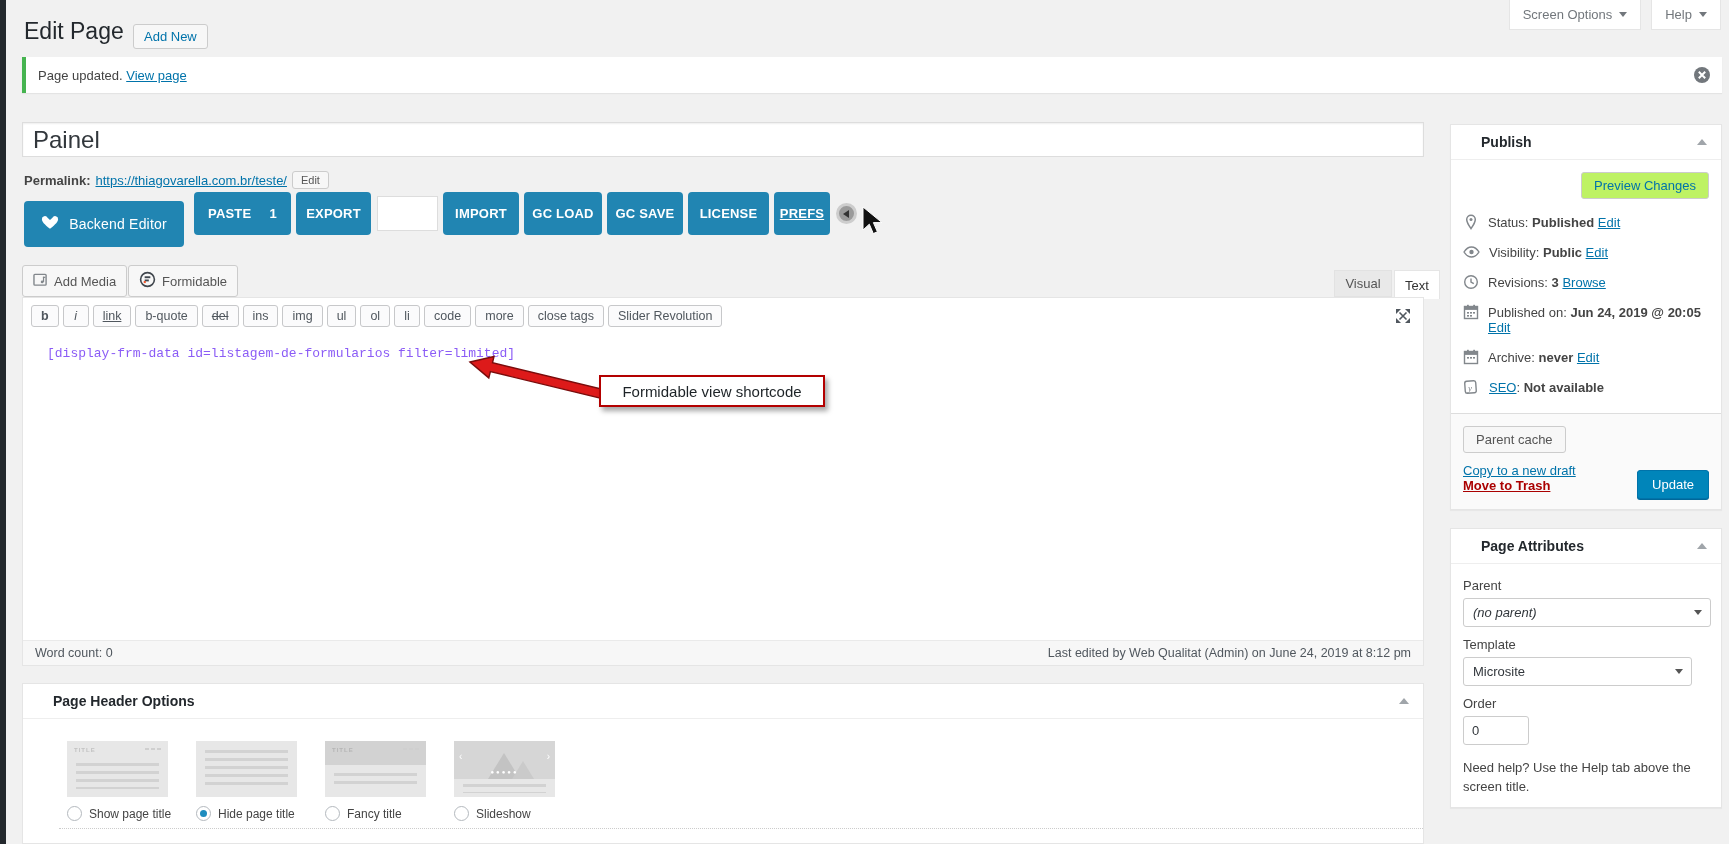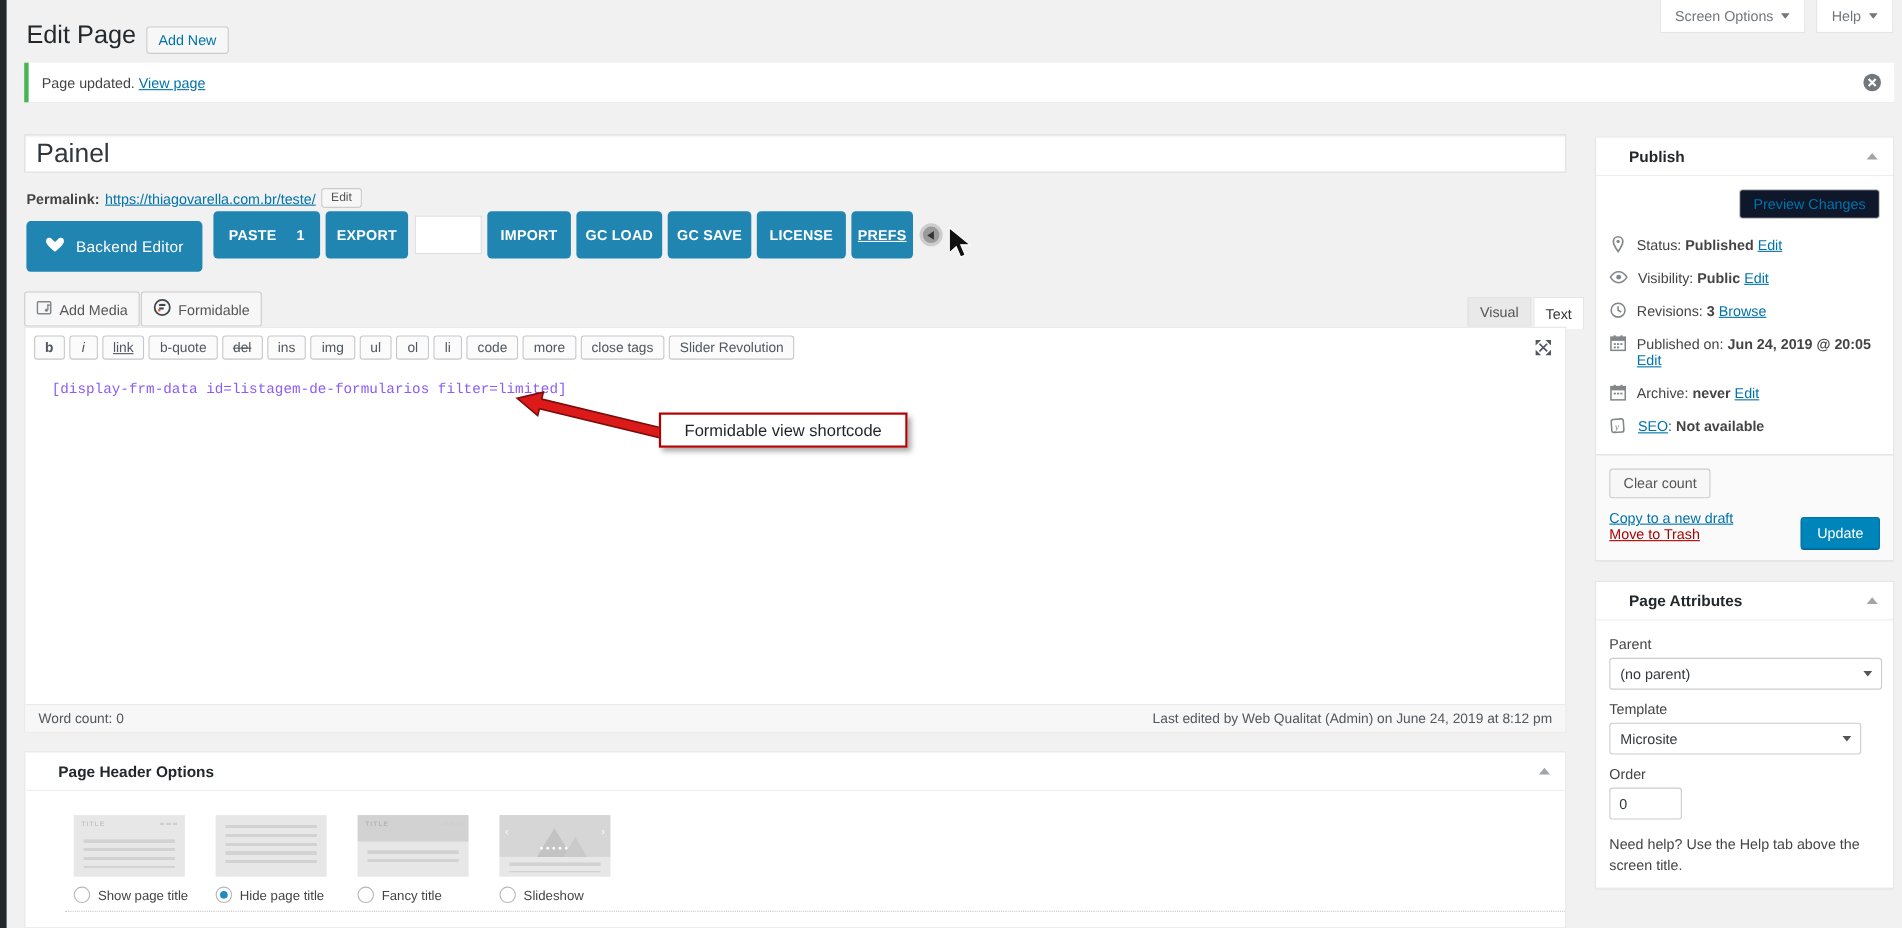--- a/index.html
+++ b/index.html
@@ -109,34 +109,34 @@
   
   .side-box { position:absolute; left:1450px; width:272px; background:#fff; border:1px solid #e5e5e5; box-shadow:0 1px 1px rgba(0,0,0,.04); }
   #publish-box { top:124px; }
   #attributes-box { top:528px; }
   .side-body { padding:12px 12px 10px; }
   .pub-row { display:flex; align-items:flex-start; gap:9px; margin-bottom:15px; font-size:13px; color:#444; }
   .pub-row svg { flex:0 0 auto; margin-top:-1px; }
   .pub-row b { font-weight:700; }
   .pub-row a, .side-link { color:#0073aa; text-decoration:underline; }
   .preview-row { display:flex; justify-content:flex-end; margin-bottom:16px; }
-  .preview-btn { padding:5px 12px; background:#0f172a; border:1px solid #ccc; border-radius:3px; color:#0073aa; font-size:13px; cursor:pointer; }
+  .preview-btn { padding:5px 12px; background:#bef264; border:1px solid #ccc; border-radius:3px; color:#0073aa; font-size:13px; cursor:pointer; }
   .pub-footer { border-top:1px solid #ddd; background:#fafafa; padding:12px; position:relative; height:96px; }
   .clear-cache { padding:5px 12px; background:#f7f7f7; border:1px solid #ccc; border-radius:3px; color:#555; font-size:13px; cursor:pointer; }
   .copy-draft { display:inline-block; margin-top:10px; font-size:13px; }
-  .trash-link { position:absolute; left:12px; bottom:16px; color:#a00; font-size:13px; text-decoration:underline; }
+  .trash-link { position:absolute; left:12px; bottom:16px; color:#a00; font-size:13px; text-decoration:underline;font-weight:bold; }
   .update-btn { position:absolute; right:12px; bottom:10px; padding:6px 14px; background:#0085ba; border:1px solid #0073aa;
     border-radius:3px; color:#ffffff; font-size:13px; cursor:pointer; box-shadow:0 1px 0 #006799; }
 
   .attr-label { font-size:13px; color:#444; margin:10px 0 5px; }
   .attr-label:first-child { margin-top:2px; }
   .select { position:relative; height:29px; border:1px solid #ccc; border-radius:3px; background:#fff; display:flex;
     align-items:center; padding:0 24px 0 9px; font-size:13px; color:#32373c; cursor:pointer; }
   .select .caret { position:absolute; right:8px; border-top-color:#555; }
-  #parent-select { width:248px; }
+  #parent-select { width:248px;font-style:italic; }
   #template-select { width:229px; }
   .order-input { width:66px; height:29px; border:1px solid #ccc; border-radius:3px; padding:0 8px; font-size:13px; color:#32373c;
     font-family:"Liberation Sans", sans-serif; }
   .help-text { margin-top:14px; font-size:13px; color:#444; line-height:1.45; width:235px; }
 
   .cursor { position:absolute; left:862px; top:206px; pointer-events:none; }
 </style>
 </head>
 <body>
 
@@ -383,21 +383,21 @@
       </div>
       <div class="pub-row" style="margin-bottom:8px;">
         <svg width="17" height="16" viewBox="0 0 17 16">
             <rect x="2" y="2" width="11" height="12" rx="2" fill="none" stroke="#82878c" stroke-width="1.4" transform="rotate(-4 8 8)"></rect>
             <text x="5" y="11.5" font-size="9" font-style="italic" fill="#82878c" font-family="Liberation Serif, serif">y</text>
           </svg>
         <span><a href="#">SEO</a><span>:</span> <b>Not available</b></span>
       </div>
     </div>
     <div class="pub-footer">
-      <button class="clear-cache">Clear count</button><br>
+      <button class="clear-cache">Parent cache</button><br>
       <a href="#" class="side-link copy-draft">Copy to a new draft</a>
       <a href="#" class="trash-link">Move to Trash</a>
       <button class="update-btn">Update</button>
     </div>
   </div>
 
   <div class="side-box" id="attributes-box">
     <div class="box-header">
       <span class="hd">Page Attributes</span>
       <span class="collapse"></span>

